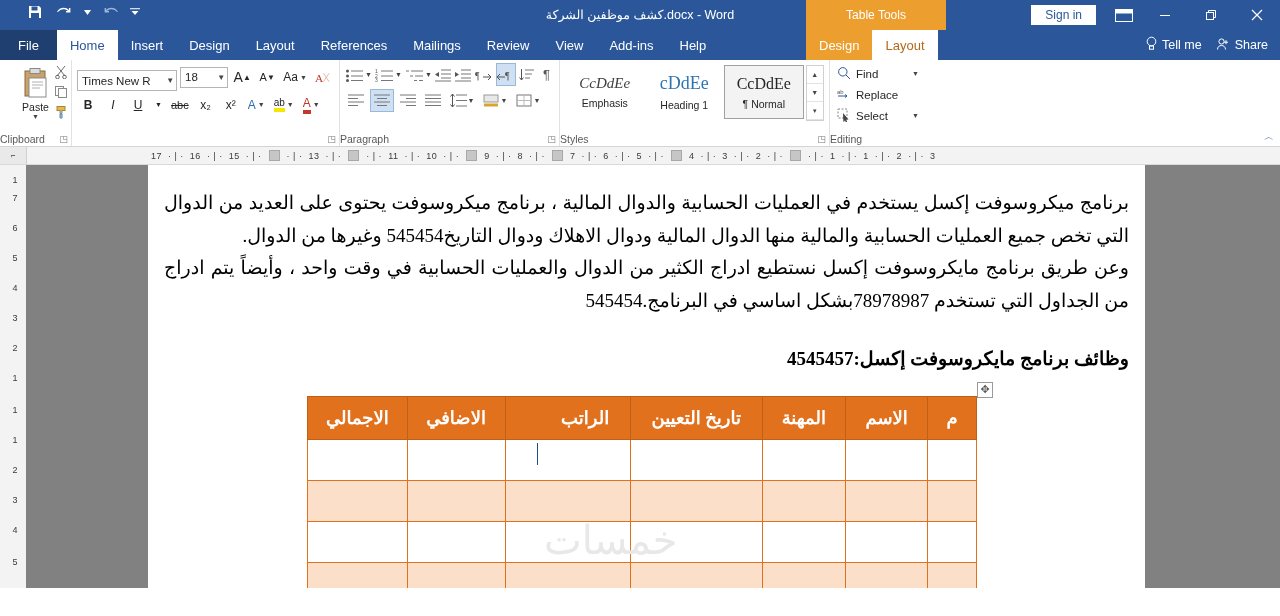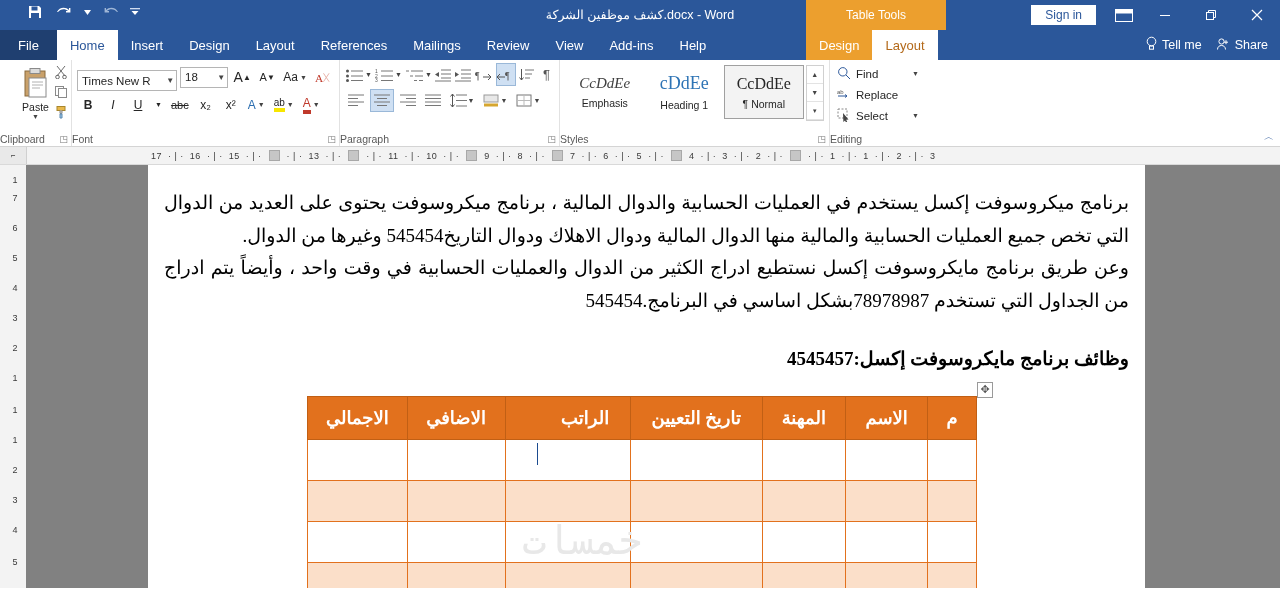--- a/index.html
+++ b/index.html
@@ -445,25 +445,25 @@
   .caret {
     position: absolute;
     left: 389px;
     top: 278px;
     width: 1px;
     height: 22px;
     background: #1b4b8f;
   }
   .watermark {
     position: absolute;
-    left: 374px;
+    left: 396px;
     top: 352px;
     font-size: 40px;
     color: #e8e8e8;
-    font-family: Liberation Mono, monospace;
+    font-family: Liberation Sans, sans-serif;
     letter-spacing: 4px;
     direction: rtl;
     pointer-events: none;
   }
   .page-shadow-left {
     position: absolute;
     left: 26px; top: 0; width: 122px; height: 423px;
     background: #818181;
   }
   .page-shadow-right {
@@ -669,21 +669,20 @@
           </div>
         <div class="btn">
           <span style="font-size:10px;border-bottom:4px solid #f7e600;">ab</span>
             <span class="arr">▼</span>
         </div>
         <div class="btn">
           <span style="font-size:12px;border-bottom:4px solid #c0392b;color:#c0392b;">A</span>
             <span class="arr">▼</span>
         </div>
       </div>
-      <div class="grp-label">Font</div>
       <div class="grp-launcher">◳</div>
     </div>
 
     <div class="grp paragraph">
       <div class="row">
         <div class="pbtn w">
           <svg width="20" height="14" viewBox="0 0 20 14">
               <circle cx="2.5" cy="3" r="1.5" fill="#555"></circle>
               <circle cx="2.5" cy="8" r="1.5" fill="#555"></circle>
               <circle cx="2.5" cy="12.5" r="1.5" fill="#555"></circle>

